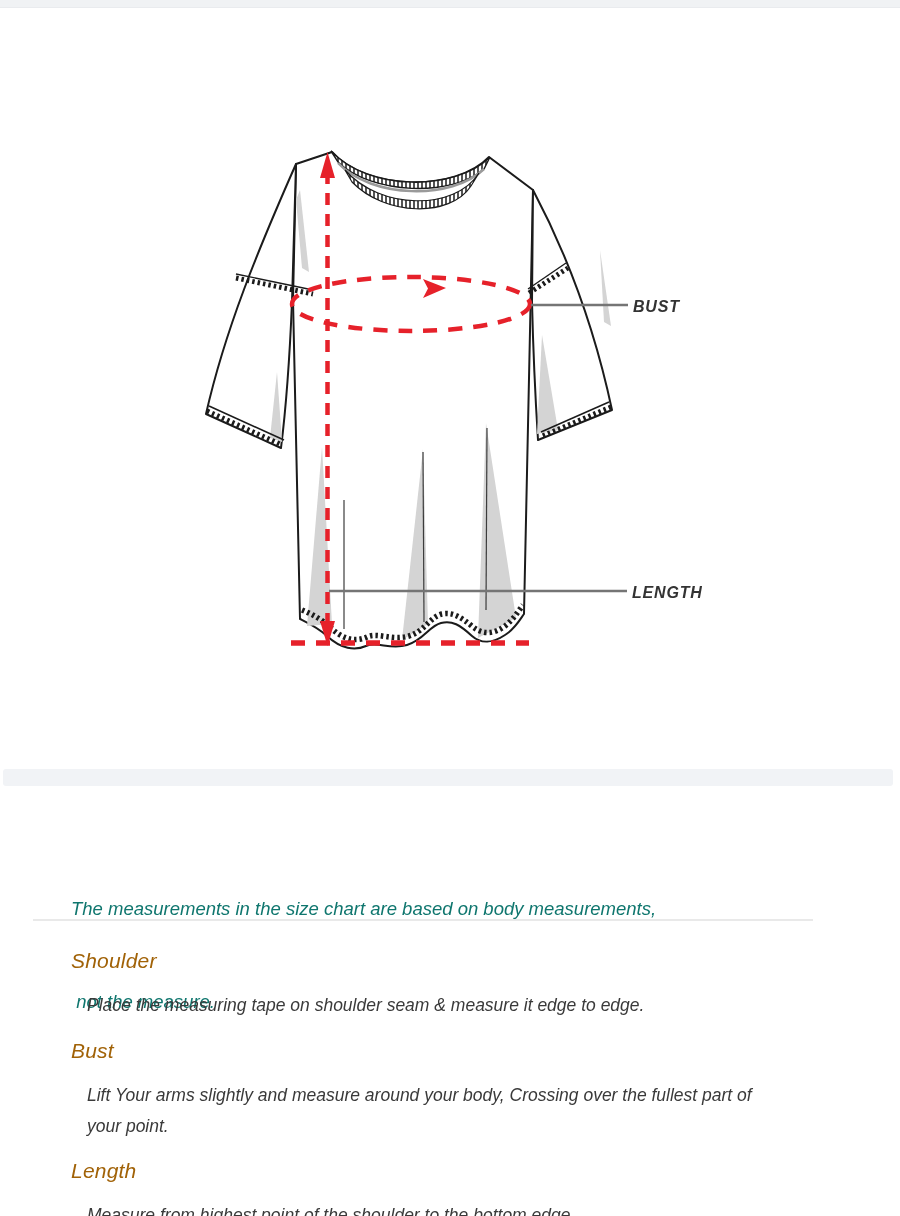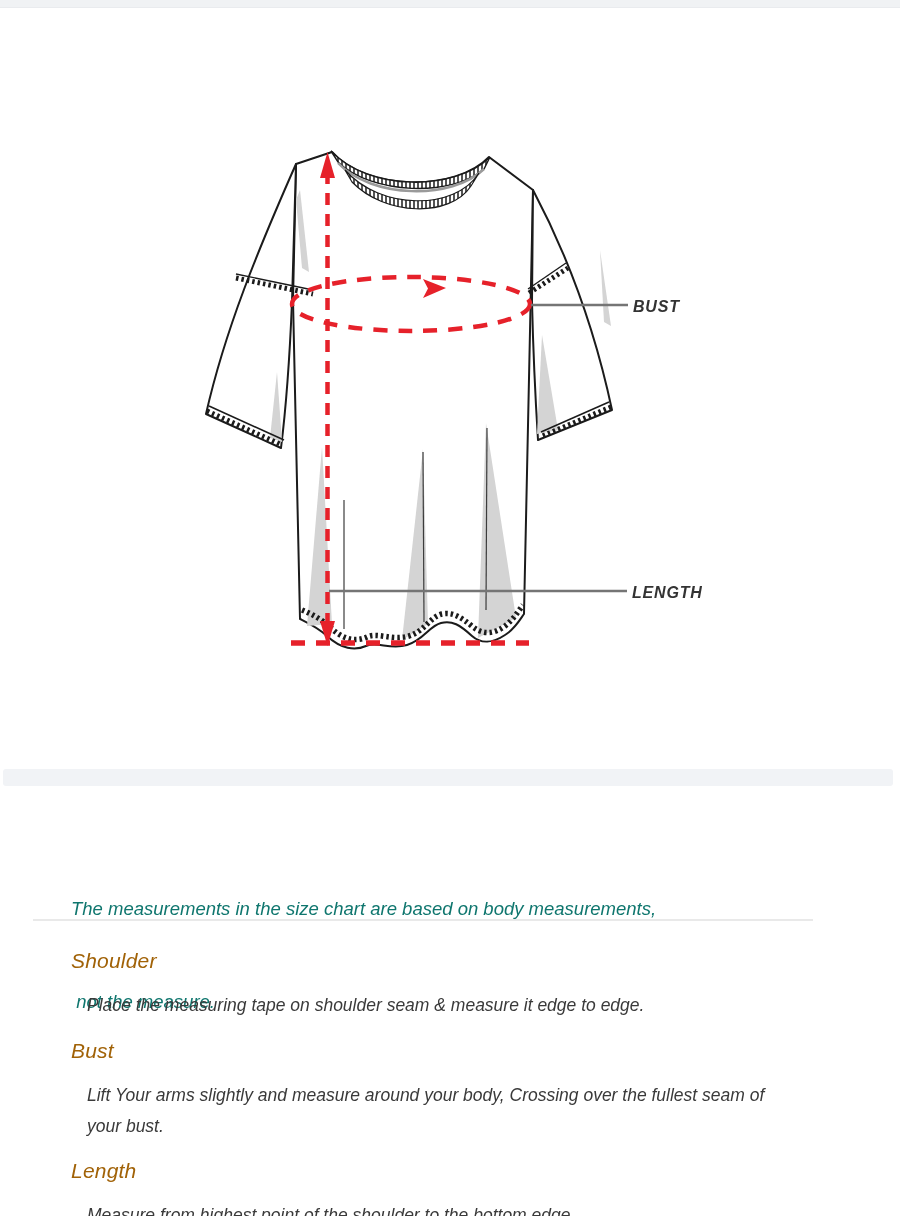--- a/index.html
+++ b/index.html
@@ -143,21 +143,21 @@
 
   <div class="divider"></div>
 
   <div class="measure-section" id="sec-shoulder">
     <div class="title">Shoulder</div>
     <p class="desc">Place the measuring tape on shoulder seam &amp; measure it edge to edge.</p>
   </div>
 
   <div class="measure-section" id="sec-bust">
     <div class="title">Bust</div>
-    <p class="desc">Lift Your arms slightly and measure around your body, Crossing over the fullest seam of your bust.</p>
+    <p class="desc">Lift Your arms slightly and measure around your body, Crossing over the fullest part of your point.</p>
   </div>
 
   <div class="measure-section" id="sec-length">
     <div class="title">Length</div>
     <p class="desc">Measure from highest point of the shoulder to the bottom edge.</p>
   </div>
 
 </div>
 
 </body></html>

